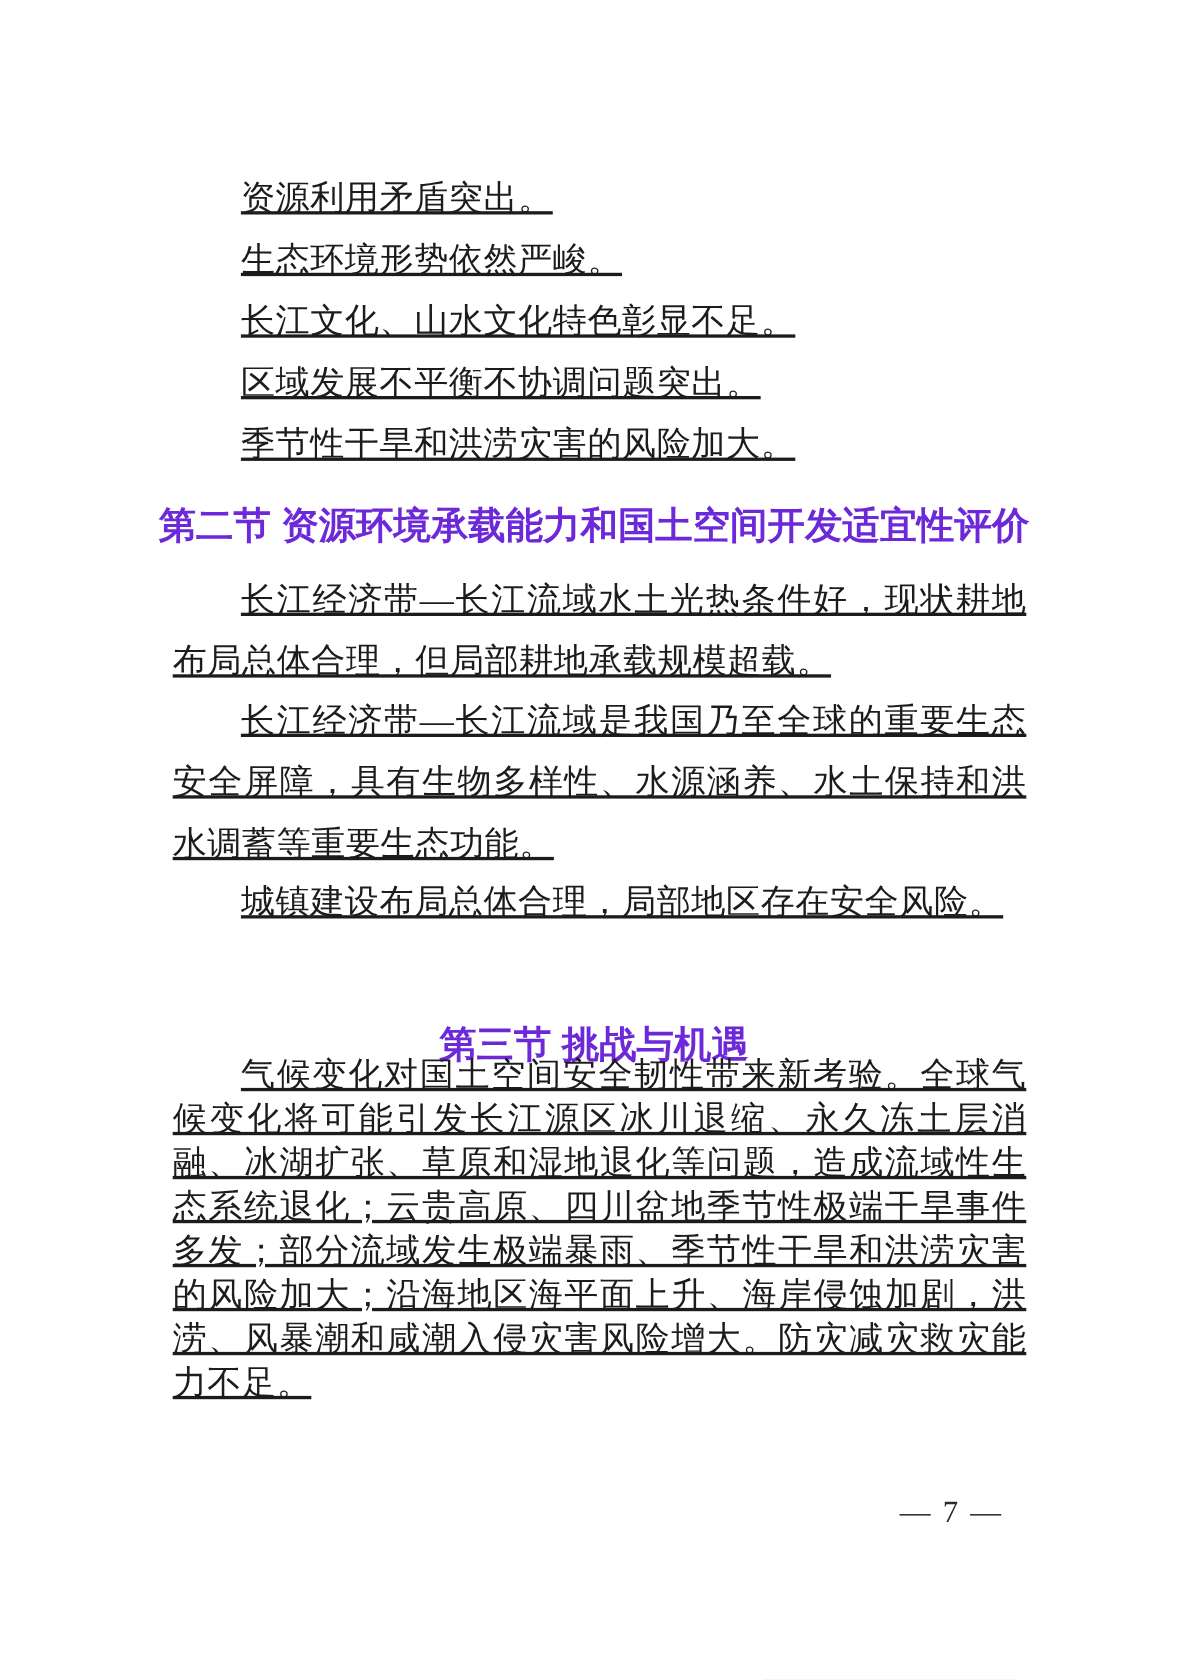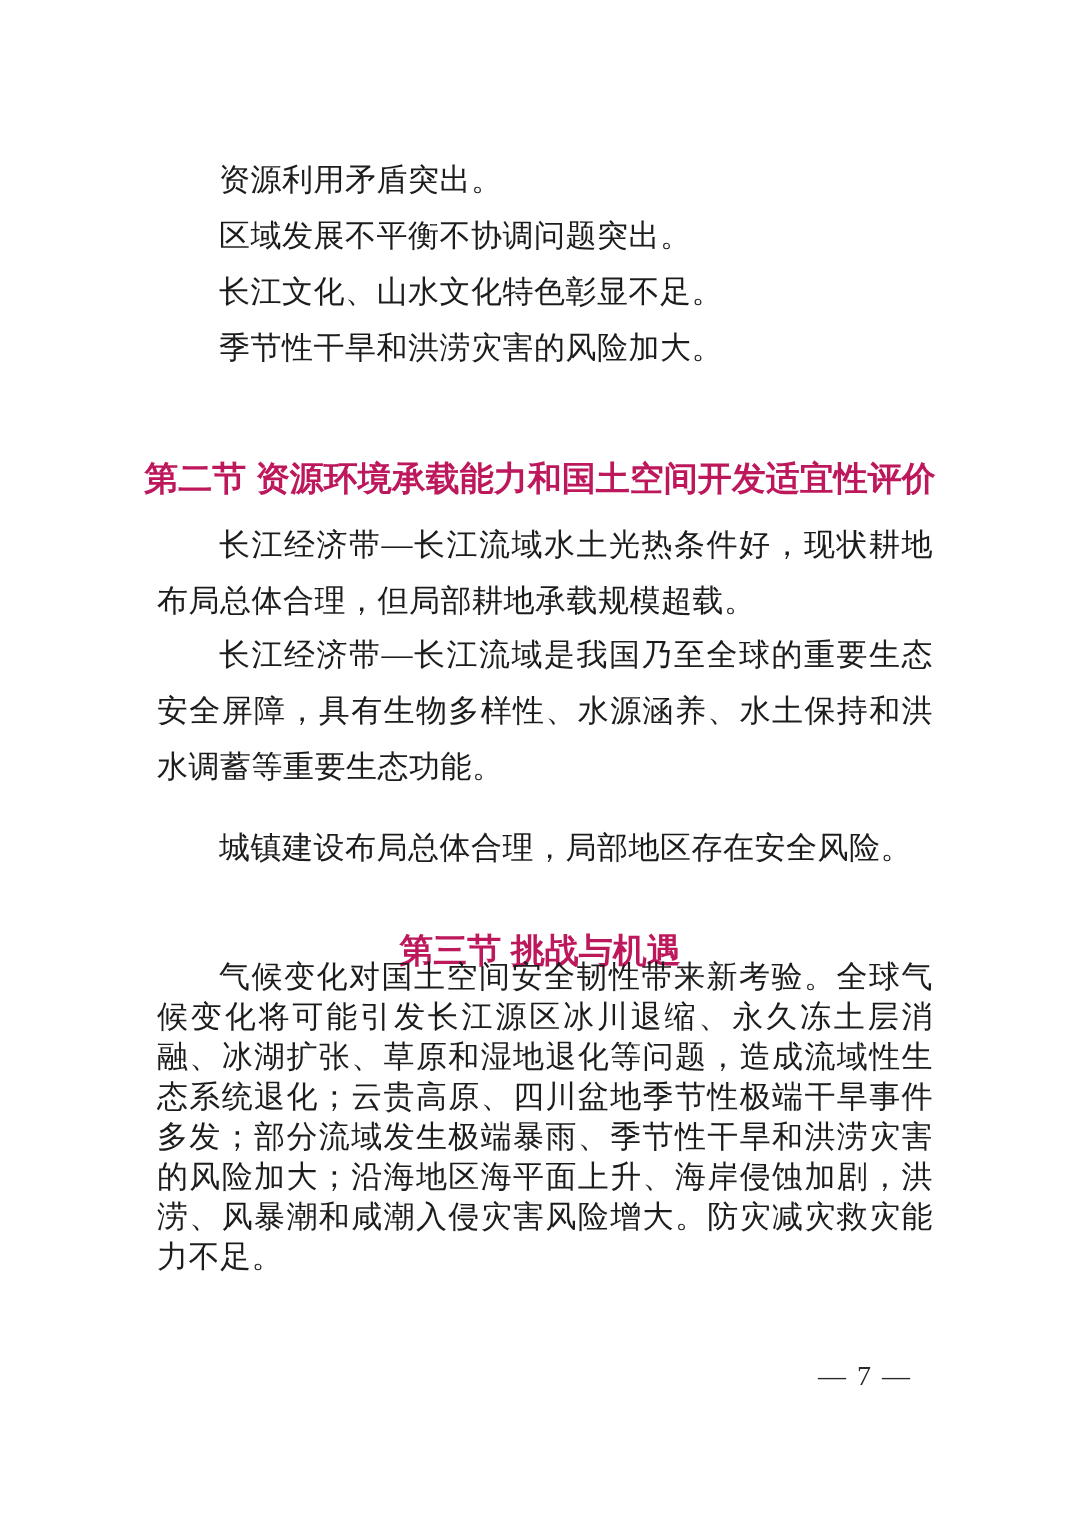--- a/index.html
+++ b/index.html
@@ -20,43 +20,44 @@
   
   .textblock {
     position: absolute;
     left: 157px;
     width: 776px;
     font-size: 31px;
     line-height: 56px;
     text-align: justify;
     text-justify: inter-character;
     letter-spacing: 0.5px;
+    text-decoration: underline;
   }
   .textblock p {
     margin: 0;
     text-indent: 2em;
   }
   #intro-block { top: 152px; }
   #para-s1-1 { top: 517px; }
   #para-s1-2 { top: 627px; }
-  #para-s1-3 { top: 820px; }
+  #para-s1-3 { top: 792px; }
   #para-s2-1 { top: 957px; line-height: 40px; }
 
   
   .section-heading {
     position: absolute;
     left: 0;
     width: 1080px;
     margin: 0;
     text-align: center;
     font-family: "Liberation Sans", "DejaVu Sans", sans-serif;
     font-weight: 700;
     font-size: 34px;
     line-height: 44px;
-    color: #be185d;
+    color: #6d28d9;
   }
   #heading-section-2 { top: 456px; }
   #heading-section-3 { top: 928px; }
 
   
   .page-number {
     position: absolute;
     top: 1358px;
     right: 168px;
     font-size: 28px;
@@ -66,22 +67,23 @@
     font-family: "Liberation Serif", "DejaVu Serif", serif;
   }
 </style>
 </head>
 <body>
 
 <div class="page">
 
   <div class="textblock" id="intro-block">
     <p>资源利用矛盾突出。</p>
+    <p>生态环境形势依然严峻。</p>
+    <p>长江文化、山水文化特色彰显不足。</p>
     <p>区域发展不平衡不协调问题突出。</p>
-    <p>长江文化、山水文化特色彰显不足。</p>
     <p>季节性干旱和洪涝灾害的风险加大。</p>
   </div>
 
   <h2 class="section-heading" id="heading-section-2">第二节 资源环境承载能力和国土空间开发适宜性评价</h2>
 
   <div class="textblock" id="para-s1-2">
     <p>长江经济带—长江流域是我国乃至全球的重要生态安全屏障，具有生物多样性、水源涵养、水土保持和洪水调蓄等重要生态功能。</p>
   </div>
 
   <div class="textblock" id="para-s1-1">

